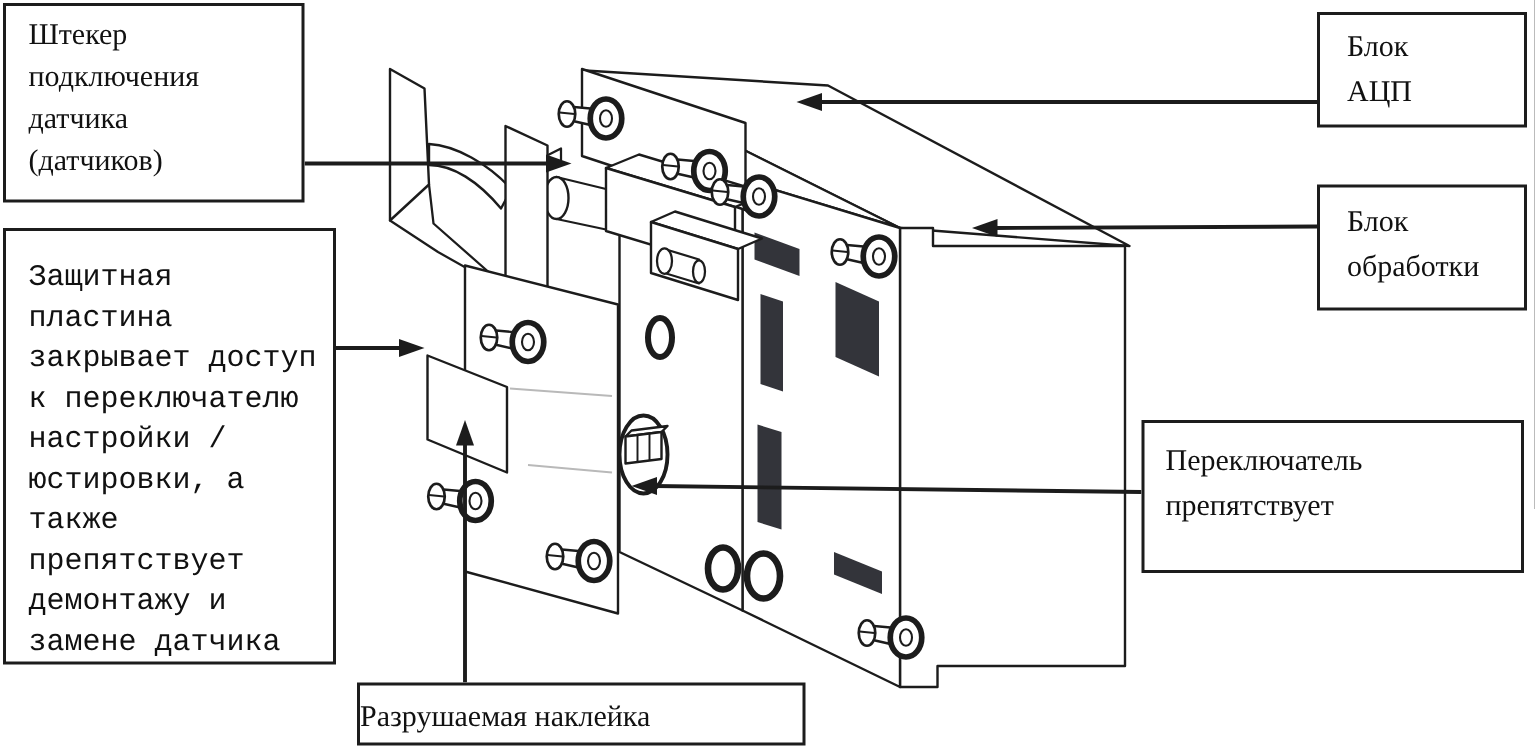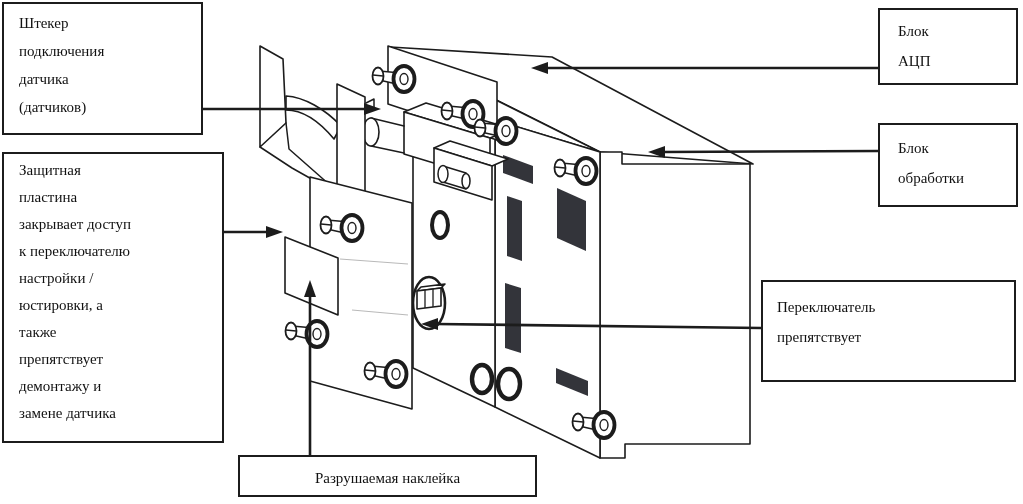--- a/index.html
+++ b/index.html
@@ -9,28 +9,28 @@
     --text:#111111;
   }
   html,body{margin:0;padding:0;background:#888;}
   #stage{
     position:relative;width:1023px;height:504px;background:var(--bg);
     overflow:hidden;font-family:"Liberation Serif", serif;color:var(--text);
   }
   #device-svg{position:absolute;left:0;top:0;}
   .callout{
     position:absolute;box-sizing:border-box;border:2px solid var(--line);
-    background:var(--bg);font-size:15px;line-height:28px;white-space:pre-line;
+    background:var(--bg);font-size:20px;line-height:28px;white-space:pre-line;
   }
   #box-plug{left:2px;top:2px;width:201px;height:133px;padding:5px 4px 0 15px;}
-  #box-plate{left:2px;top:152px;width:222px;height:291px;padding:3px 2px 0 15px;line-height:27px;}
+  #box-plate{left:2px;top:152px;width:222px;height:291px;padding:18px 2px 0 15px;line-height:27px;font-family:Liberation Mono, monospace;}
   #box-adc{left:878px;top:8px;width:140px;height:77px;padding:6px 4px 0 18px;line-height:30px;}
   #box-processing{left:878px;top:123px;width:140px;height:84px;padding:8px 4px 0 18px;line-height:30px;}
   #box-switch{left:761px;top:280px;width:255px;height:102px;padding:10px 4px 0 14px;line-height:30px;}
-  #box-sticker{left:238px;top:455px;width:299px;height:42px;text-align:center;padding-top:7px;}
+  #box-sticker{left:238px;top:455px;width:299px;height:42px;text-align:left;padding-top:7px;}
 
   .face{fill:#fff;stroke:var(--line);stroke-width:1.6;stroke-linejoin:round;}
   .ln{fill:none;stroke:var(--line);stroke-width:1.5;stroke-linejoin:round;stroke-linecap:round;}
   .thin{fill:none;stroke:var(--line);stroke-width:1.3;}
   .faint{fill:none;stroke:#b9b9b9;stroke-width:1.2;}
   .slot{fill:var(--slot);stroke:none;}
   .hole{fill:#fff;stroke:var(--line);}
   .arrow-line{stroke:var(--line);stroke-width:2.6;fill:none;}
   .arrow-head{fill:var(--line);stroke:none;}
 </style>

